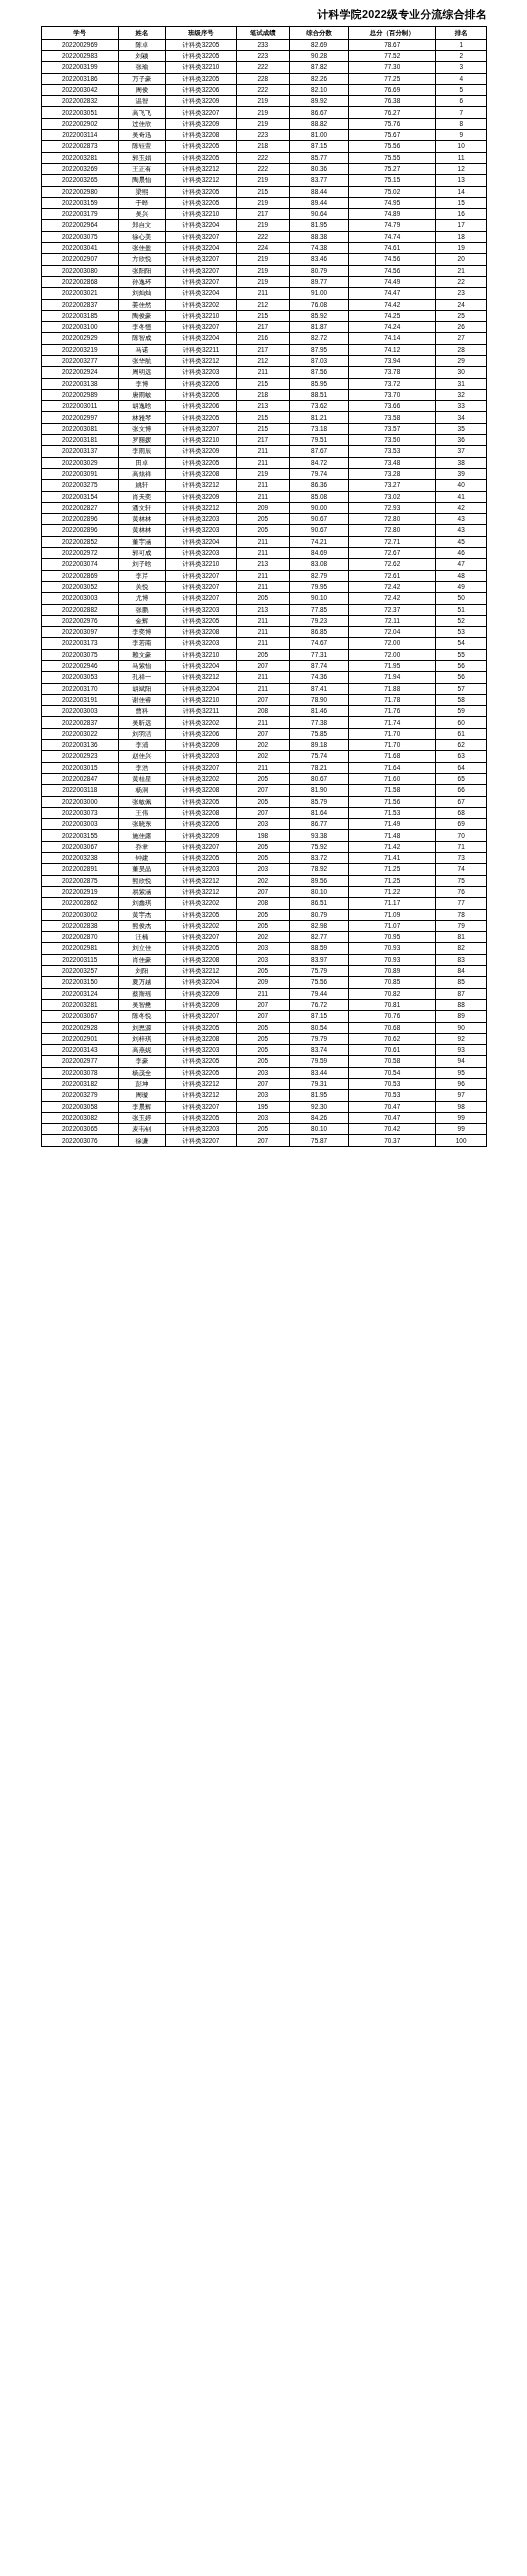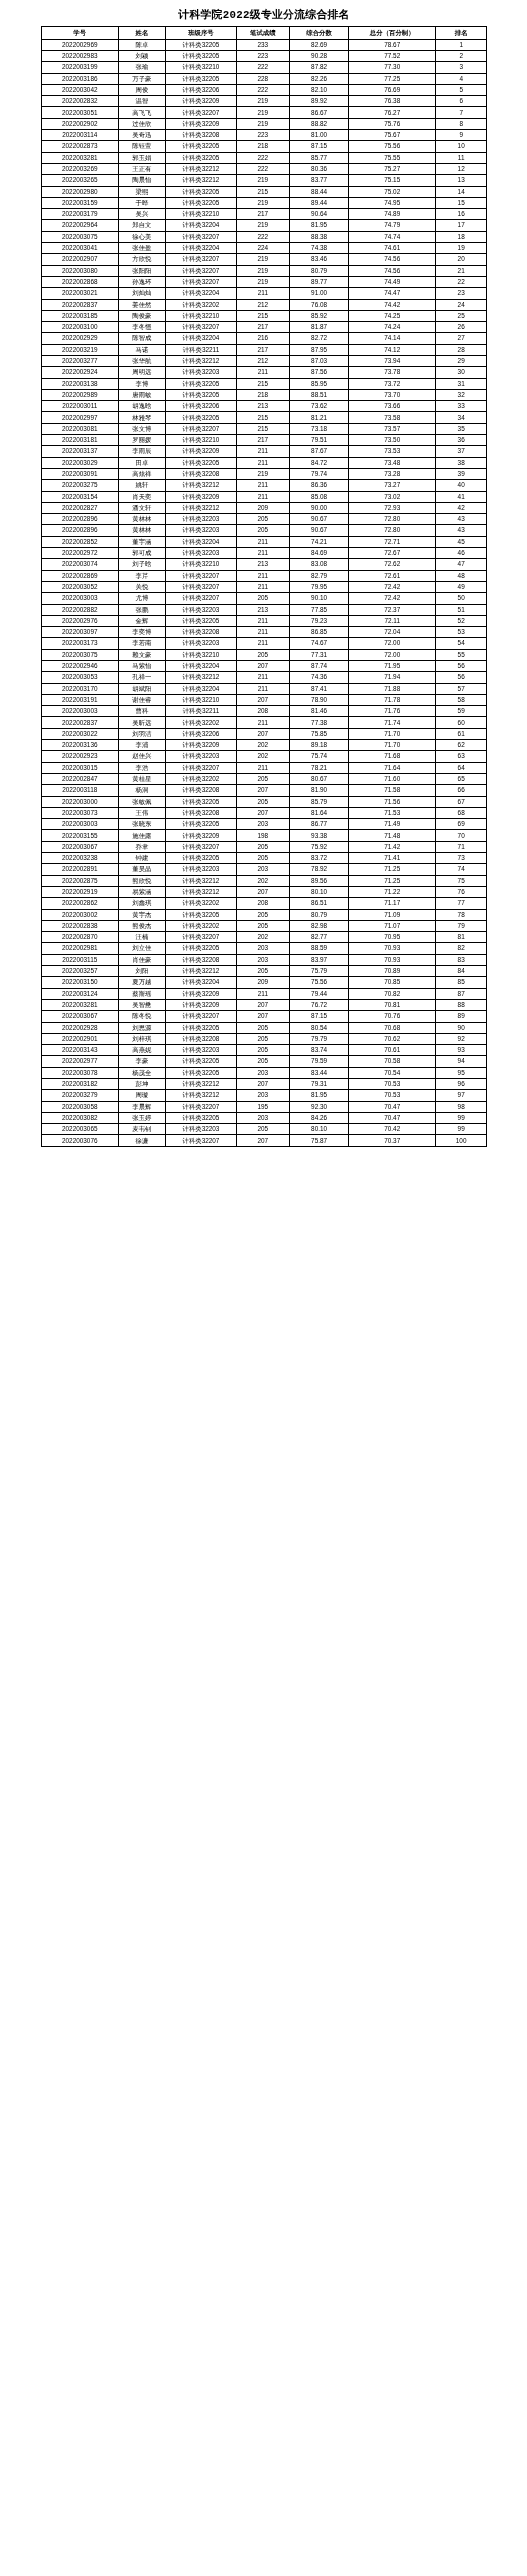--- a/index.html
+++ b/index.html
@@ -11,26 +11,26 @@
     width: 528px;
     font-family: "Liberation Sans", sans-serif;
     color: #000000;
   }
   .page {
     width: 528px;
     box-sizing: border-box;
     padding: 5.2px 41px 10.3px 41px;
   }
   .doc-title {
-    text-align: center;
+    text-align: right;
     font-size: 10.8px;
     font-weight: bold;
     letter-spacing: 0.3px;
     margin: 3.1px 0 4.1px 0;
-    font-family: Liberation Mono, monospace;
+    font-family: Liberation Sans, sans-serif;
   }
   table.grades {
     width: 100%;
     border-collapse: collapse;
     table-layout: fixed;
     font-size: 6.4px;
   }
   table.grades th, table.grades td {
     border: 0.5px solid #000000;
     text-align: center;

